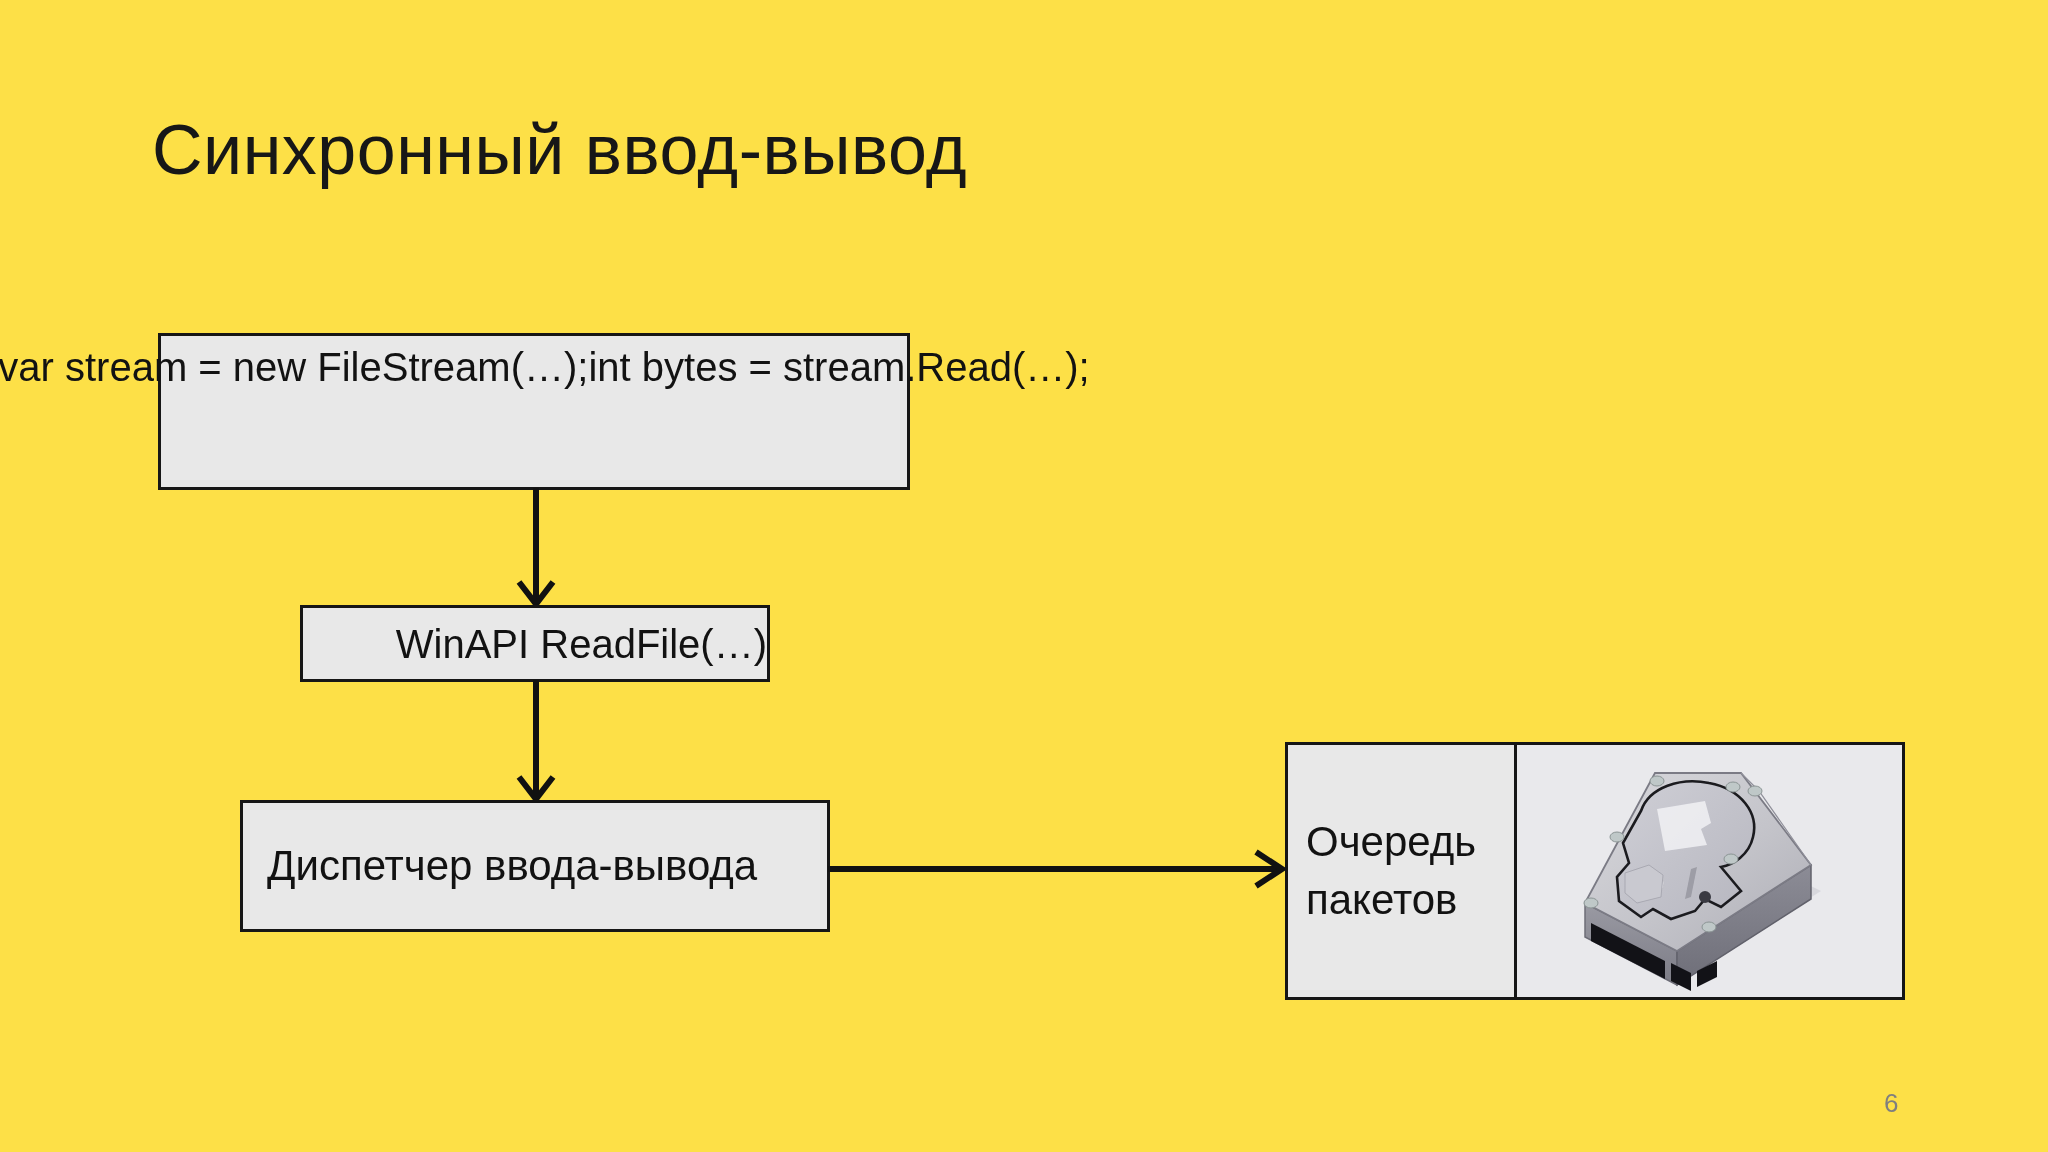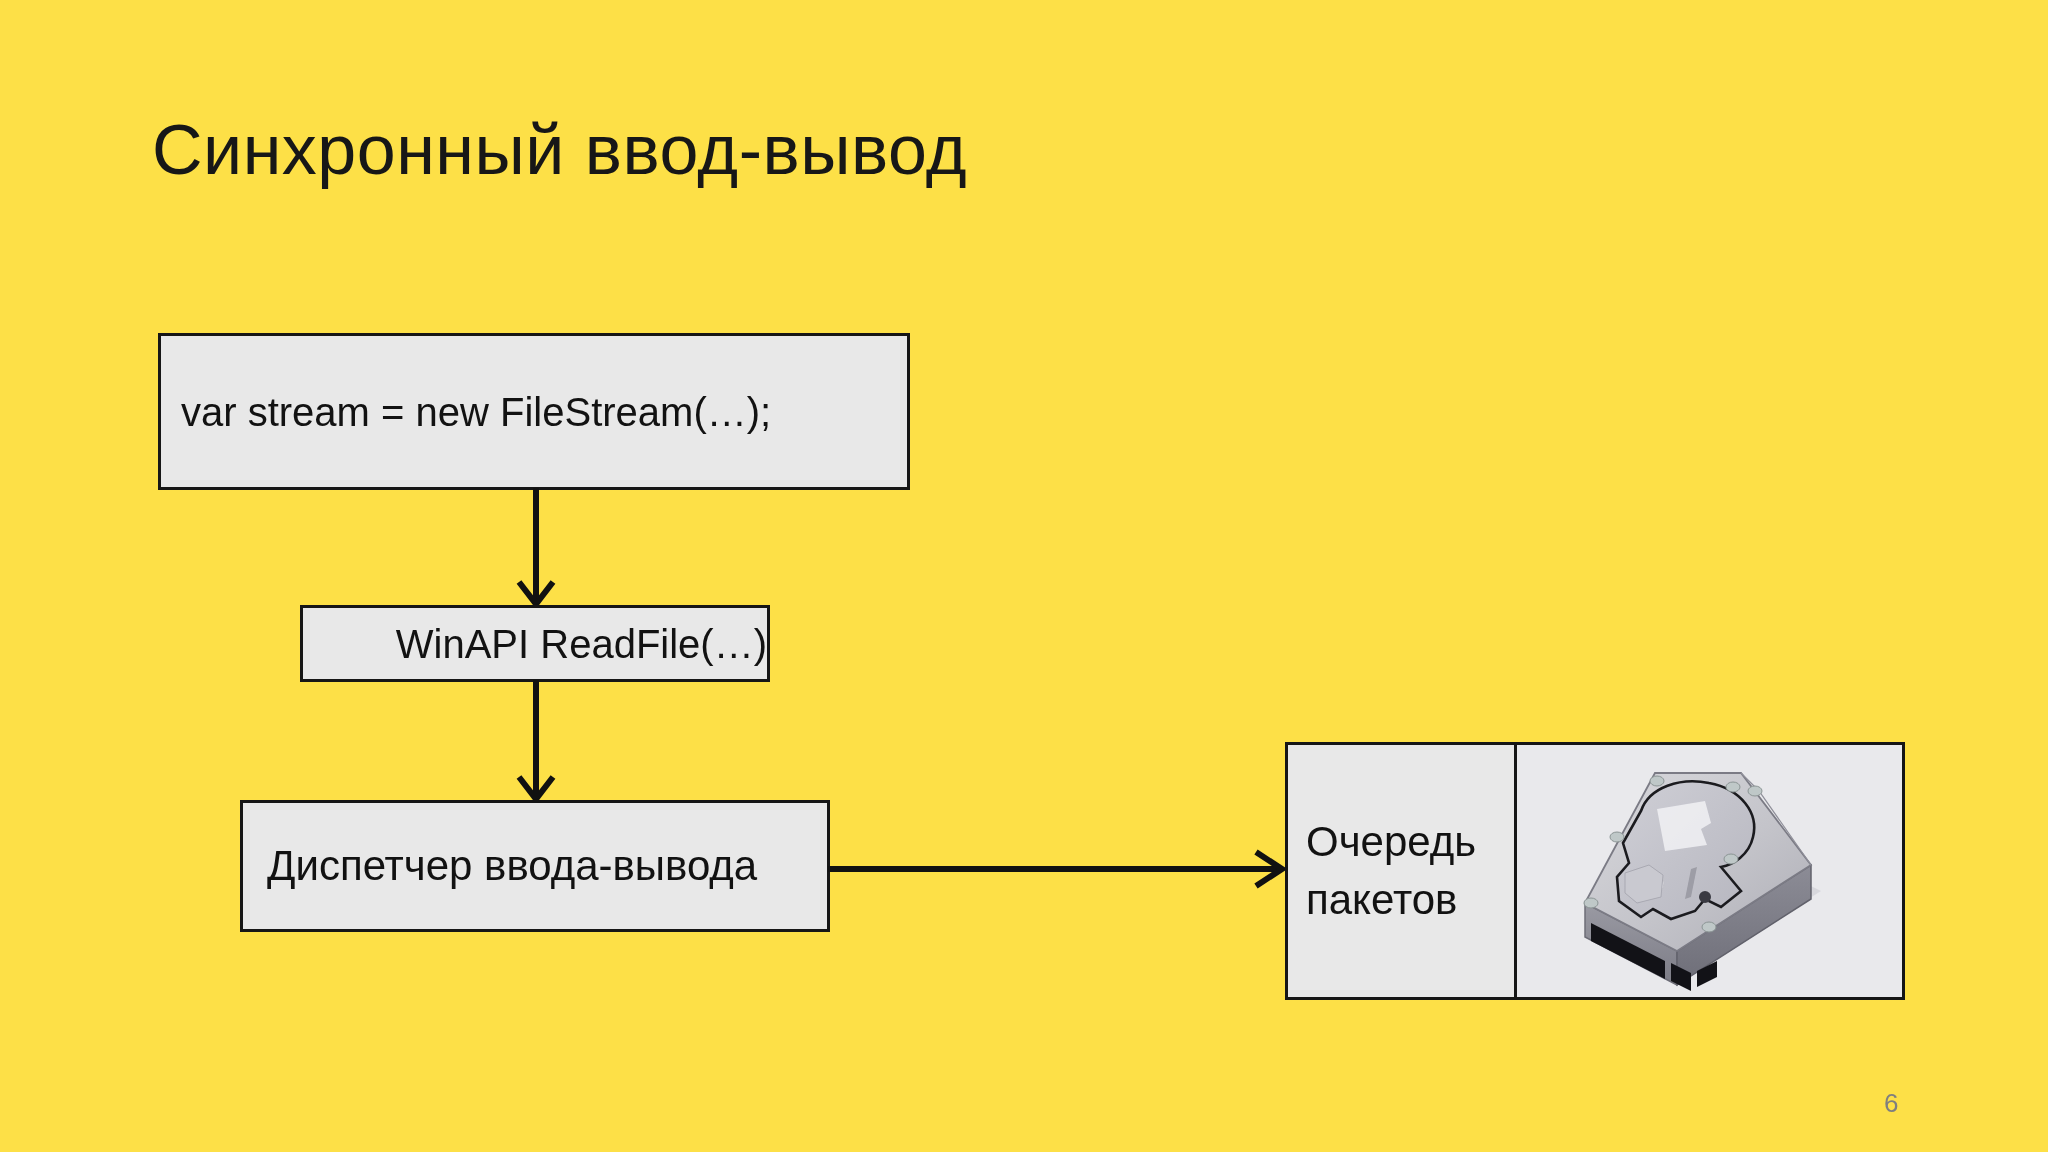--- a/index.html
+++ b/index.html
@@ -49,21 +49,20 @@
     color: #121212;
   }
 
   
   .code-box {
     left: 158px;
     top: 333px;
     width: 752px;
     height: 157px;
     padding: 0 0 0 20px;
-    flex-direction: column;
     justify-content: center;
     align-items: flex-start;
   }
   .code-line {
     font-size: 40px;
     line-height: 62px;
     white-space: nowrap;
     color: #121212;
   }
 
@@ -169,20 +168,21 @@
 </style>
 </head>
 <body>
 
 <div id="slide">
 
   <div class="slide-title">Синхронный ввод-вывод</div>
 
   <div class="dbox code-box">
     <div class="code-line">var stream = new FileStream(…);</div>
+    <div class="code-line">int bytes = stream.Read(…);</div>
   </div>
 
   <svg class="arrow-svg" style="left:505px; top:488px; width:62px; height:122px;" viewBox="0 0 62 122">
     <line x1="31" y1="0" x2="31" y2="112" stroke="#111111" stroke-width="6"></line>
     <polyline points="14,94 31,116 48,94" fill="none" stroke="#111111" stroke-width="6" stroke-linecap="butt" stroke-linejoin="miter"></polyline>
   </svg>
 
   <div class="dbox winapi-box">
     <span class="boxtext">WinAPI ReadFile(…)</span>
   </div>

